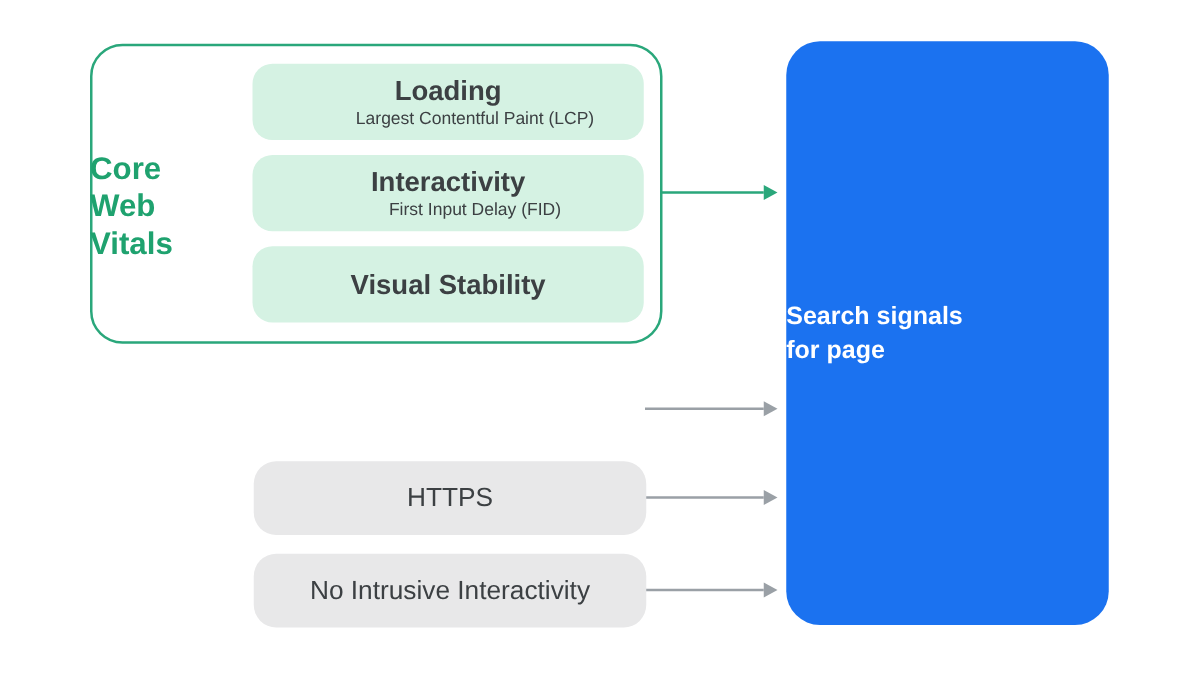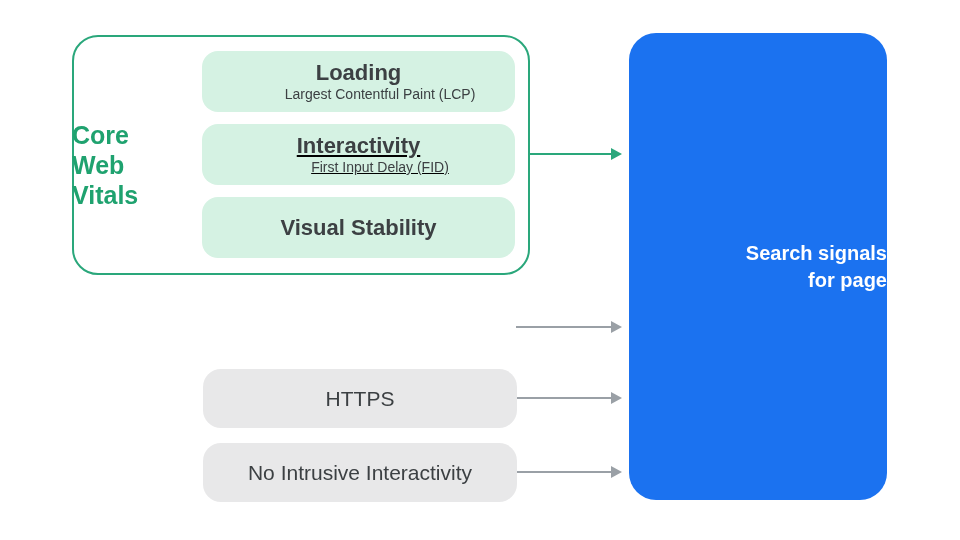--- a/index.html
+++ b/index.html
@@ -74,21 +74,21 @@
     font-weight: 400;
     margin-left: 43px;
   }
   .pill-label {
     color: var(--dark-text, #3c4043);
     font-size: 21px;
     line-height: 25px;
     font-weight: 400;
   }
   .pill-loading        { top: 51px; }
-  .pill-interactivity  { top: 124px; text-decoration: underline; }
+  .pill-interactivity  { top: 124px; }
   .pill-visual         { top: 197px; }
   .pill-mobile         { top: 298px; }
   .pill-https          { top: 369px; }
   .pill-interstitials  { top: 443px; }
 
   
   .arrow {
     position: absolute;
     height: 12px;
     display: flex;
@@ -113,21 +113,21 @@
   
   .result-box {
     position: absolute;
     left: 629px; top: 33px;
     width: 258px; height: 467px;
     background: var(--blue-fill, #1b72f0);
     border-radius: 27px;
     display: flex;
     flex-direction: column;
     justify-content: center;
-    align-items: flex-end;
+    align-items: flex-start;
     text-align: center;
   }
   .result-line {
     color: var(--white-text, #ffffff);
     font-size: 20px;
     line-height: 27px;
     font-weight: 700;
   }
 </style>
 </head>

